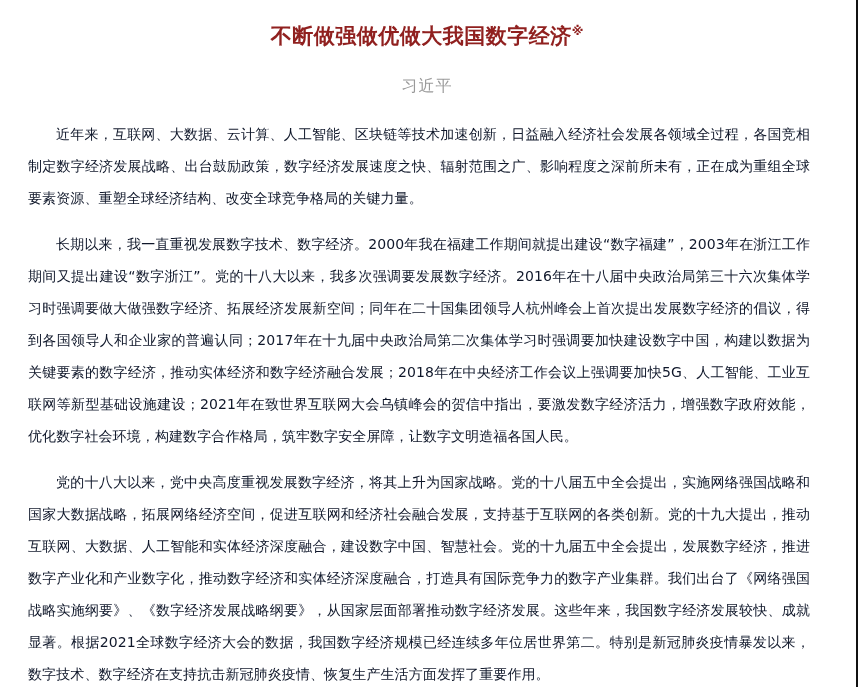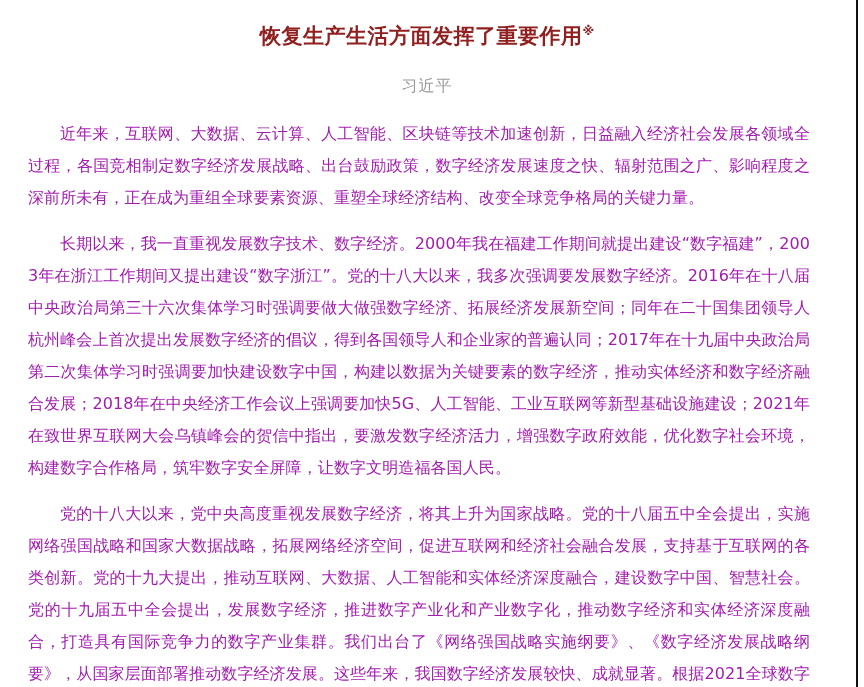--- a/index.html
+++ b/index.html
@@ -78,41 +78,41 @@
     letter-spacing: 1px;
     line-height: 1.2;
   }
 
   .body-copy {
     padding-top: 22px;
   }
 
   .para {
     margin: 0 16px 14px 0;
-    font-size: 16px;
+    font-size: 14px;
     line-height: 32px;
-    color: #a21caf;
+    color: #0f172a;
     text-align: justify;
     text-justify: inter-ideograph;
     text-indent: 2em;
     letter-spacing: 0.1px;
     word-break: break-all;
   }
   .para:last-child {
     margin-bottom: 0;
   }
 </style>
 </head>
 <body>
 
 <div id="page">
 
   <div id="content">
 
-    <h1 class="doc-title"><span>恢复生产生活方面发挥了重要作用</span><span class="title-mark">※</span></h1>
+    <h1 class="doc-title"><span>不断做强做优做大我国数字经济</span><span class="title-mark">※</span></h1>
 
     <div class="doc-author">习近平</div>
 
     <div class="body-copy">
       <p class="para">近年来，互联网、大数据、云计算、人工智能、区块链等技术加速创新，日益融入经济社会发展各领域全过程，各国竞相制定数字经济发展战略、出台鼓励政策，数字经济发展速度之快、辐射范围之广、影响程度之深前所未有，正在成为重组全球要素资源、重塑全球经济结构、改变全球竞争格局的关键力量。</p>
       <p class="para">长期以来，我一直重视发展数字技术、数字经济。2000年我在福建工作期间就提出建设“数字福建”，2003年在浙江工作期间又提出建设“数字浙江”。党的十八大以来，我多次强调要发展数字经济。2016年在十八届中央政治局第三十六次集体学习时强调要做大做强数字经济、拓展经济发展新空间；同年在二十国集团领导人杭州峰会上首次提出发展数字经济的倡议，得到各国领导人和企业家的普遍认同；2017年在十九届中央政治局第二次集体学习时强调要加快建设数字中国，构建以数据为关键要素的数字经济，推动实体经济和数字经济融合发展；2018年在中央经济工作会议上强调要加快5G、人工智能、工业互联网等新型基础设施建设；2021年在致世界互联网大会乌镇峰会的贺信中指出，要激发数字经济活力，增强数字政府效能，优化数字社会环境，构建数字合作格局，筑牢数字安全屏障，让数字文明造福各国人民。</p>
       <p class="para">党的十八大以来，党中央高度重视发展数字经济，将其上升为国家战略。党的十八届五中全会提出，实施网络强国战略和国家大数据战略，拓展网络经济空间，促进互联网和经济社会融合发展，支持基于互联网的各类创新。党的十九大提出，推动互联网、大数据、人工智能和实体经济深度融合，建设数字中国、智慧社会。党的十九届五中全会提出，发展数字经济，推进数字产业化和产业数字化，推动数字经济和实体经济深度融合，打造具有国际竞争力的数字产业集群。我们出台了《网络强国战略实施纲要》、《数字经济发展战略纲要》，从国家层面部署推动数字经济发展。这些年来，我国数字经济发展较快、成就显著。根据2021全球数字经济大会的数据，我国数字经济规模已经连续多年位居世界第二。特别是新冠肺炎疫情暴发以来，数字技术、数字经济在支持抗击新冠肺炎疫情、恢复生产生活方面发挥了重要作用。</p>
     </div>
 
   </div>

